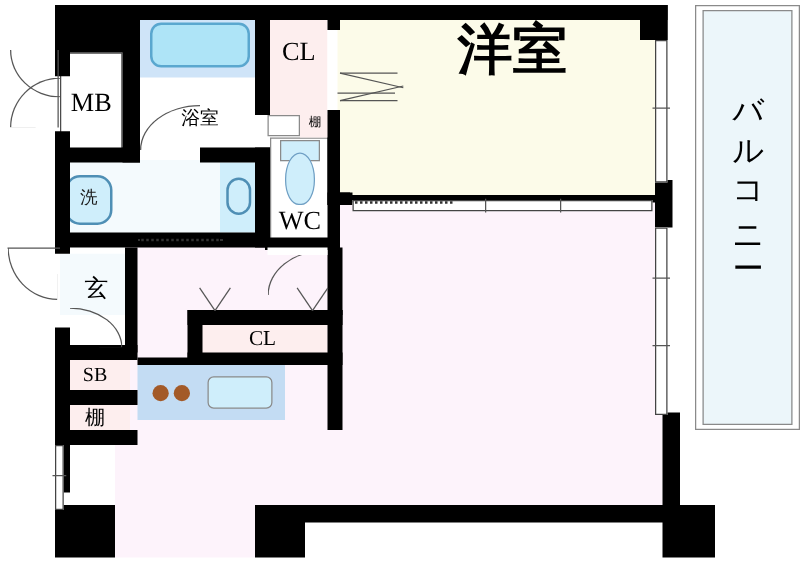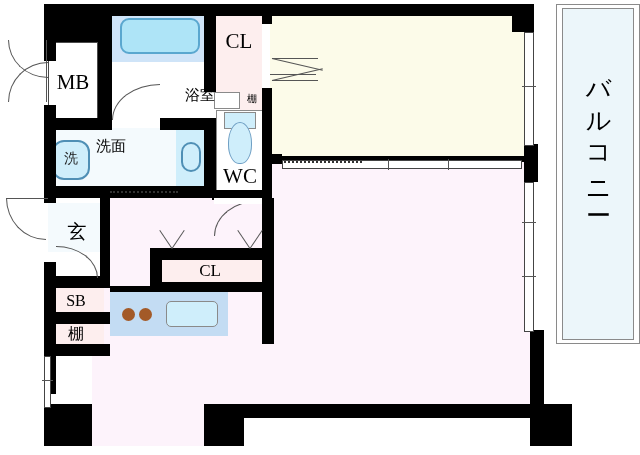--- a/index.html
+++ b/index.html
@@ -63,21 +63,21 @@
     text-orientation: upright;
     letter-spacing: 7px;
   }
   .lbl-mb   { font-size: 21px; }
   .lbl-cl   { font-size: 21px; }
   .lbl-cl2  { font-size: 17px; }
   .lbl-wc   { font-size: 21px; }
   .lbl-sb   { font-size: 16px; }
   .lbl-tana { font-size: 16px; font-family: "DejaVu Serif", serif; }
   .lbl-tana-sm { font-size: 10px; font-family: "DejaVu Serif", serif; }
-  .lbl-yoku { font-size: 15px; font-family: Liberation Serif, serif; margin-left: 40px; }
+  .lbl-yoku { font-size: 15px; font-family: Liberation Mono, monospace; }
   .lbl-sen  { font-size: 14px; font-family: "DejaVu Serif", serif; color:#1a1a1a;}
   .lbl-senmen { font-size: 15px; font-family: "DejaVu Serif", serif; line-height: 1.05;}
   .lbl-gen  { font-size: 19px; font-family: "DejaVu Serif", serif; }
 
   
   .arc {
     position: absolute;
     border: 1px solid #555;
     box-sizing: border-box;
     background: transparent;
@@ -264,35 +264,35 @@
   <div class="sliding" style="left:524px; top:182px; width:10px; height:150px;"></div>
   <div class="dline hline1" style="left:522px; top:222px; width:14px; height:1px;"></div>
   <div class="dline hline1" style="left:522px; top:276px; width:14px; height:1px;"></div>
 
   <div class="sliding" style="left:44px; top:356px; width:7px; height:52px;"></div>
   <div class="dline hline1" style="left:42px; top:380px; width:11px; height:1px;"></div>
 
   <div class="dotted-door" style="left:110px; top:191px; width:68px;"></div>
 
   <div class="label lbl-washitsu" style="left:330px; top:18px; width:160px;">
+    <div>洋室</div>
   </div>
 
 
   <div class="label lbl-balcony" style="left:586px; top:60px;">バルコニー</div>
 
   <div class="label lbl-mb" style="left:48px; top:72px; width:50px;">MB</div>
 
   <div class="label lbl-cl" style="left:216px; top:31px; width:46px;">CL</div>
 
   <div class="label lbl-cl2" style="left:158px; top:262px; width:104px;">CL</div>
 
   <div class="label lbl-yoku" style="left:112px; top:88px; width:96px;">浴室</div>
 
   <div class="label lbl-senmen" style="left:96px; top:139px; width:80px; text-align:left;">
-    <div>洗面</div>
   </div>
 
   <div class="label lbl-sen" style="left:52px; top:151px; width:38px;">洗</div>
 
   <div class="label lbl-wc" style="left:214px; top:166px; width:52px;">WC</div>
 
   <div class="label lbl-tana-sm" style="left:240px; top:94px; width:24px;">棚</div>
 
   <div class="label lbl-gen" style="left:48px; top:222px; width:58px;">玄</div>
 

